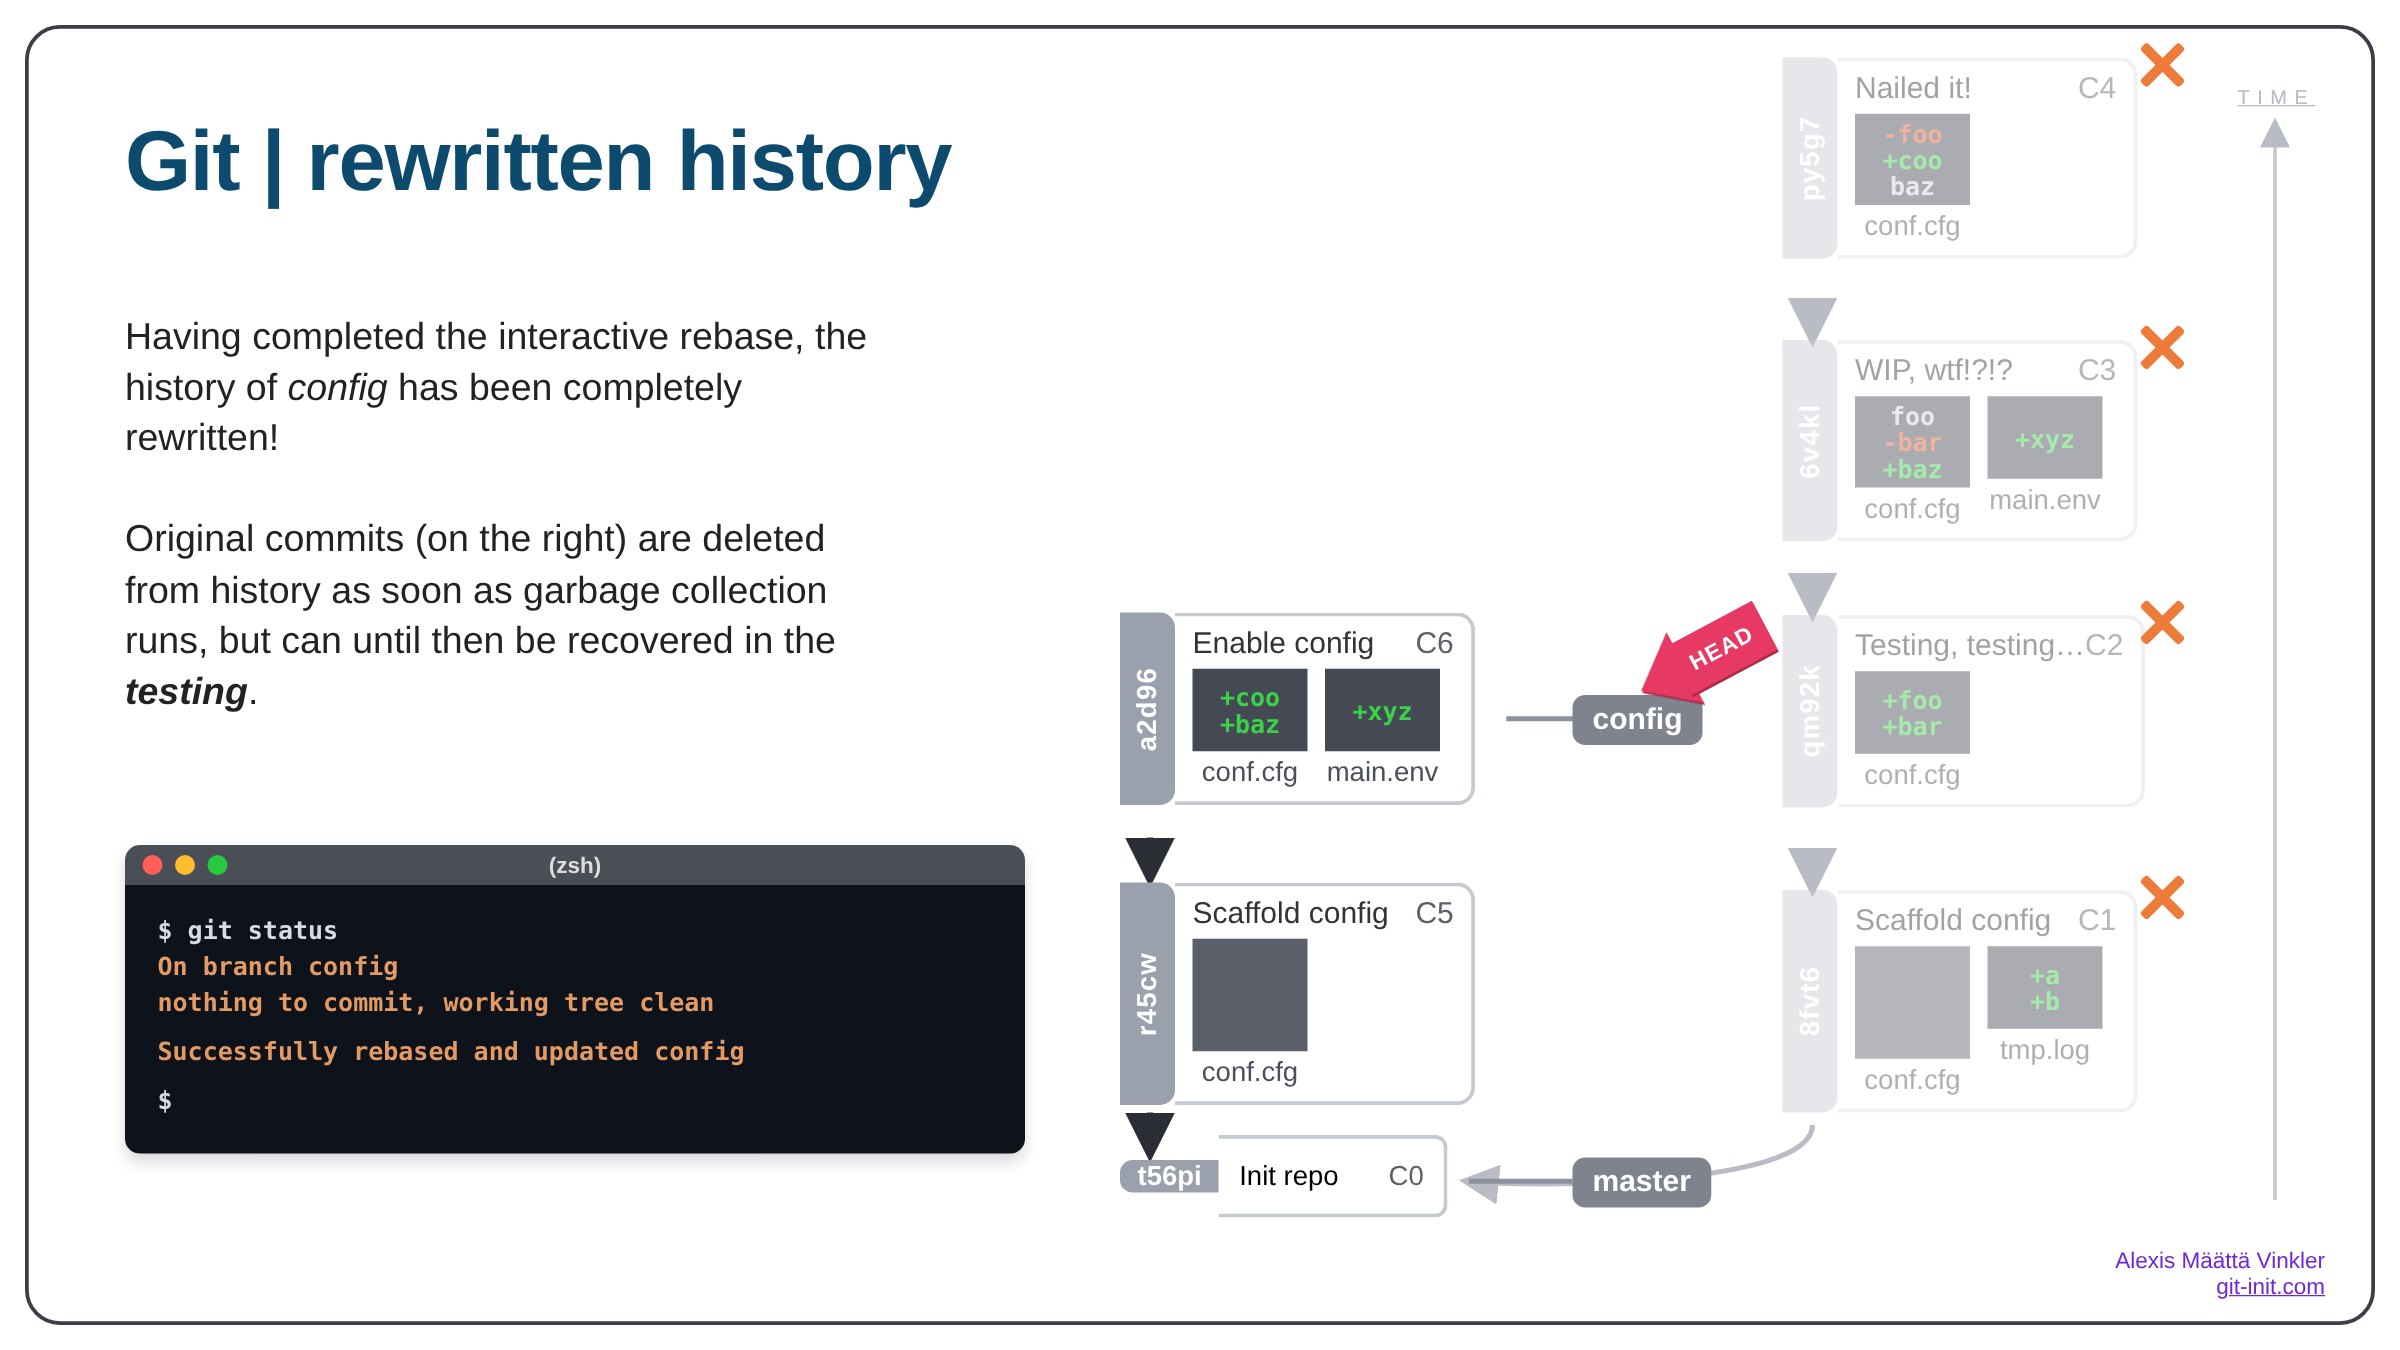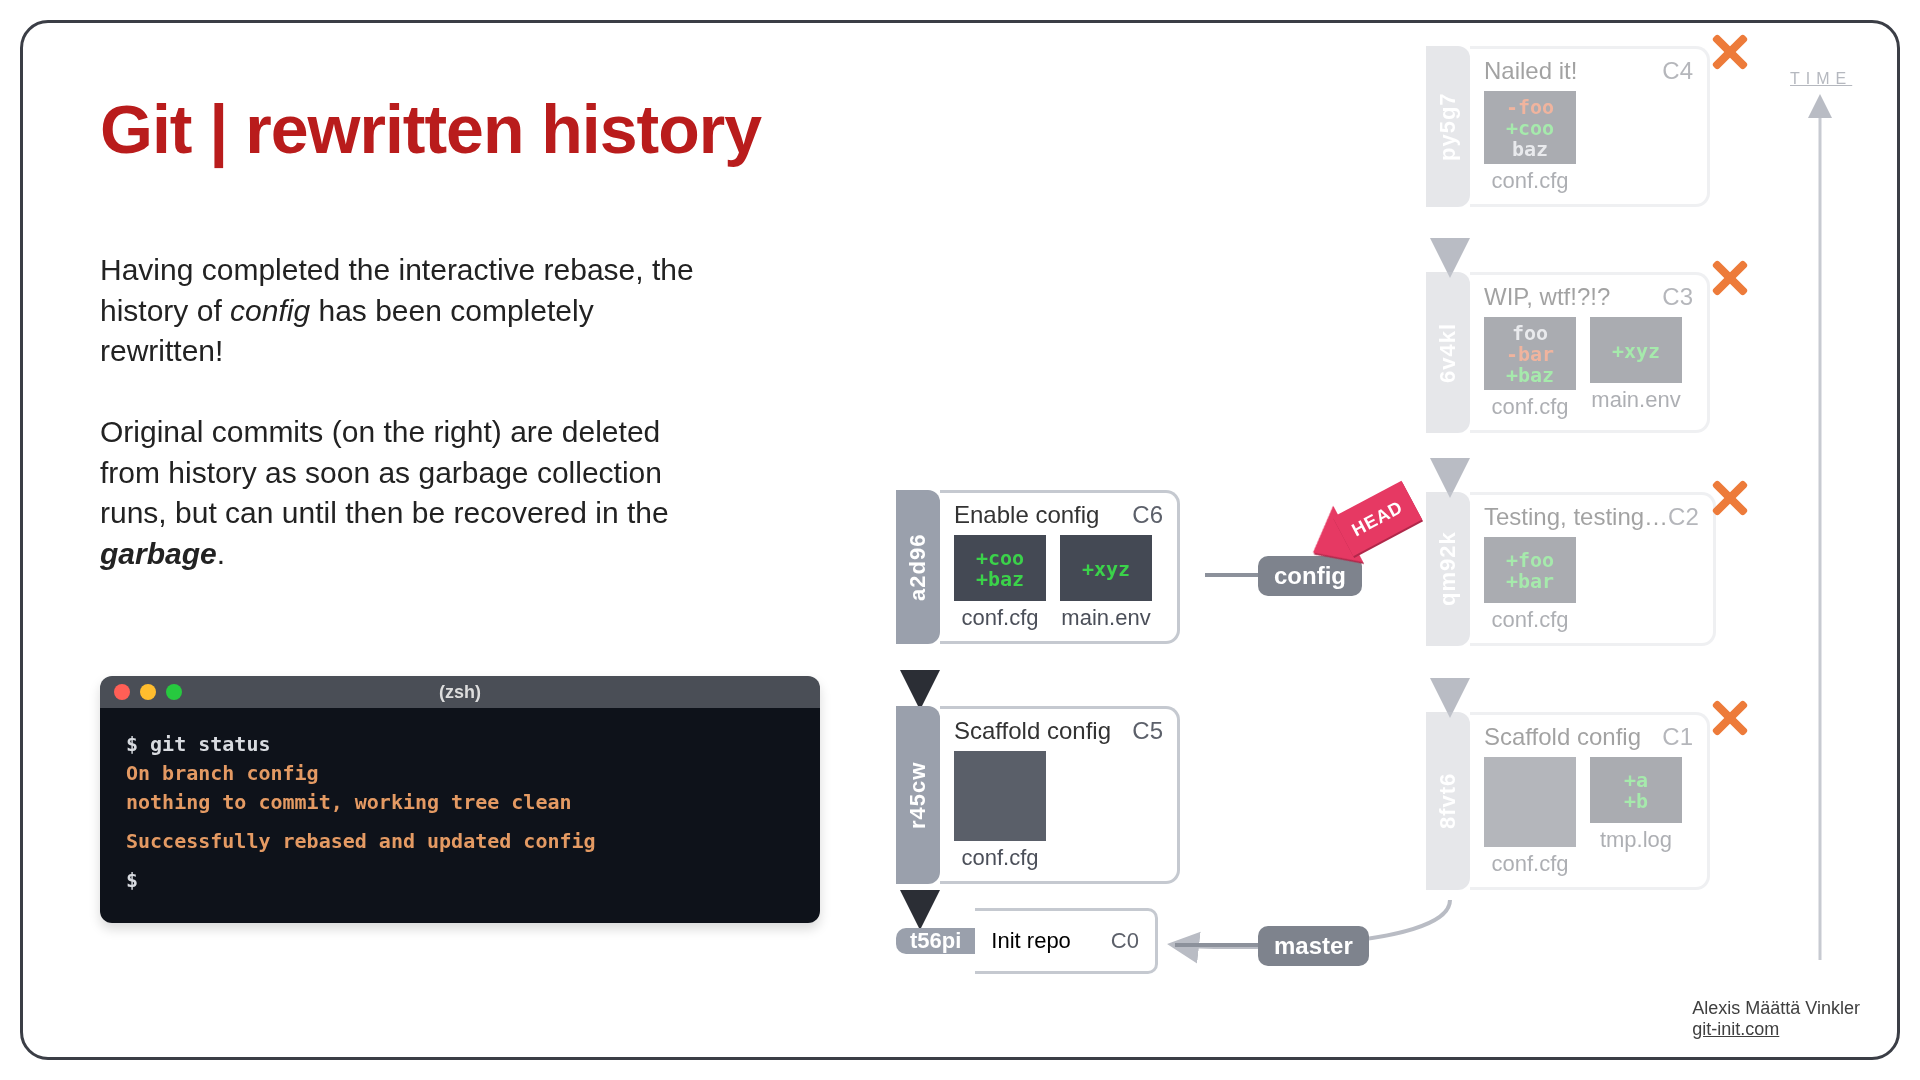--- a/index.html
+++ b/index.html
@@ -15,21 +15,21 @@
     left: 20px; top: 20px;
     width: 1880px; height: 1040px;
     border: 3px solid #3b3e46;
     border-radius: 28px;
   }
   .title {
     position: absolute;
     left: 100px; top: 90px;
     font-size: 68px;
     font-weight: 800;
-    color: #b91c1c;
+    color: #0c4a6e;
     letter-spacing: -1px;
     text-align: right;
   }
   .para {
     position: absolute;
     left: 100px;
     width: 620px;
     font-size: 30px;
     line-height: 1.35;
     color: #222;
@@ -206,21 +206,22 @@
     background: #ed7b3a;
     border-radius: 3px;
   }
   .xmark::before { transform: rotate(45deg); }
   .xmark::after  { transform: rotate(-45deg); }
 
   
   .credit {
     position: absolute;
     right: 60px; bottom: 40px;
-    color: #404040;
+    text-align: right;
+    color: #6d28d9;
     font-size: 18px;
   }
   .credit .link { text-decoration: underline; }
   .time-label {
     position: absolute;
     color: #b5b8bf;
     letter-spacing: 6px;
     font-size: 16px;
     text-decoration: underline;
   }
@@ -231,21 +232,21 @@
 <body>
 
 <div class="frame"></div>
 
 <div class="title">Git | rewritten history</div>
 
 <div class="para para1">
   <span>Having completed the interactive rebase, the history of </span><em class="it">config</em><span> has been completely rewritten!</span>
 </div>
 <div class="para para2">
-  <span>Original commits (on the right) are deleted from history as soon as garbage collection runs, but can until then be recovered in the </span><em class="bold">garbage</em><span>.</span>
+  <span>Original commits (on the right) are deleted from history as soon as garbage collection runs, but can until then be recovered in the </span><em class="bold">testing</em><span>.</span>
 </div>
 
 <div class="term">
   <div class="term-header">
     <div class="dots">
       <div class="dot r"></div>
       <div class="dot y"></div>
       <div class="dot g"></div>
     </div>
     <div class="term-title">(zsh)</div>

